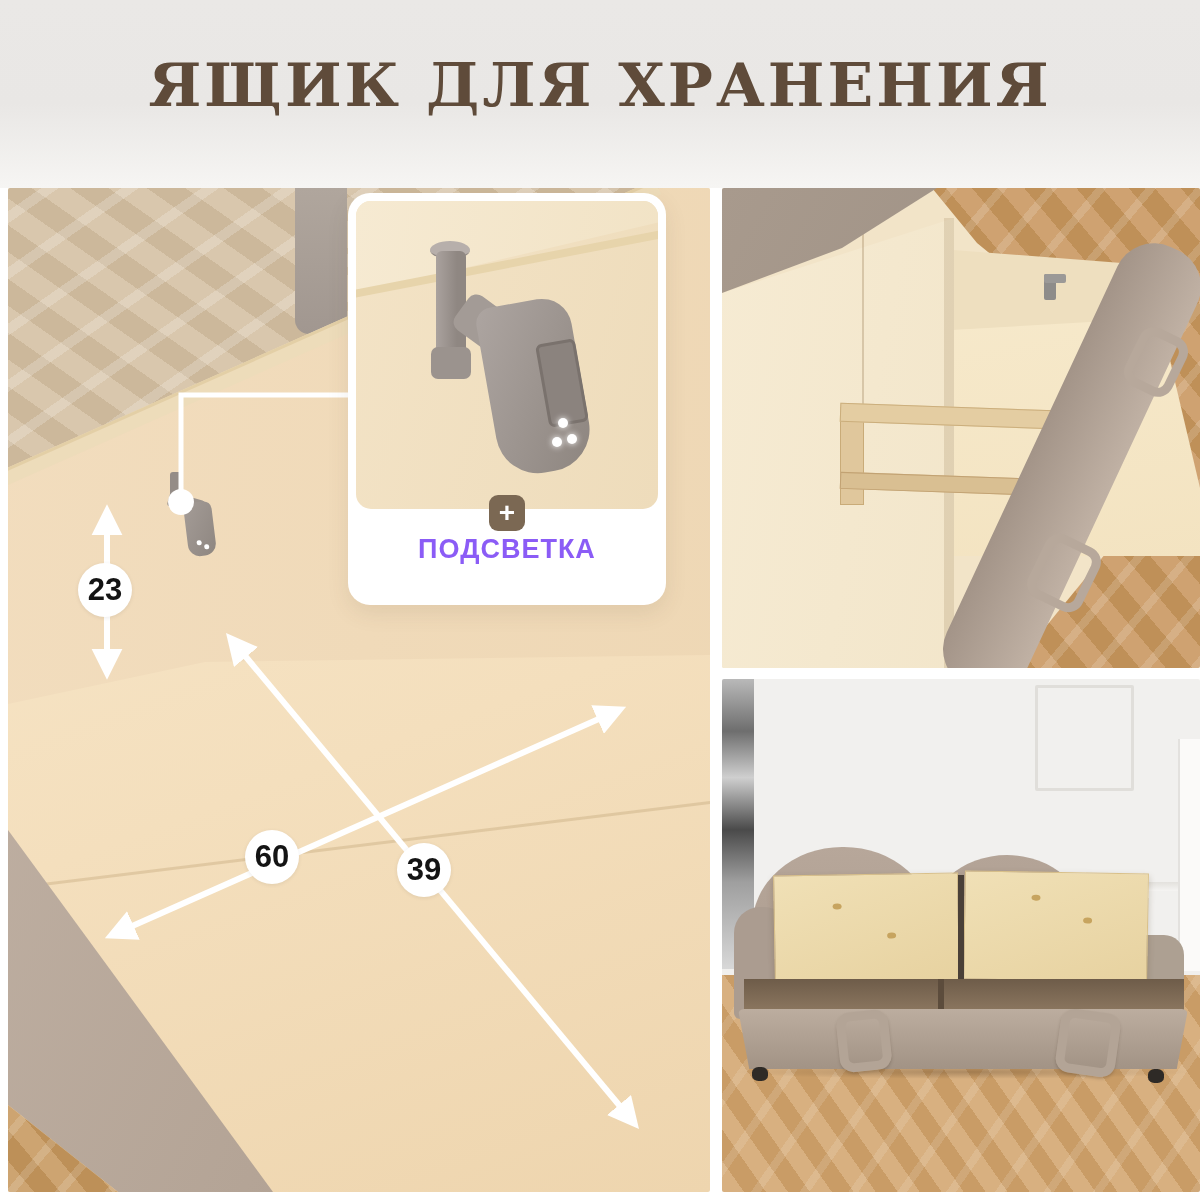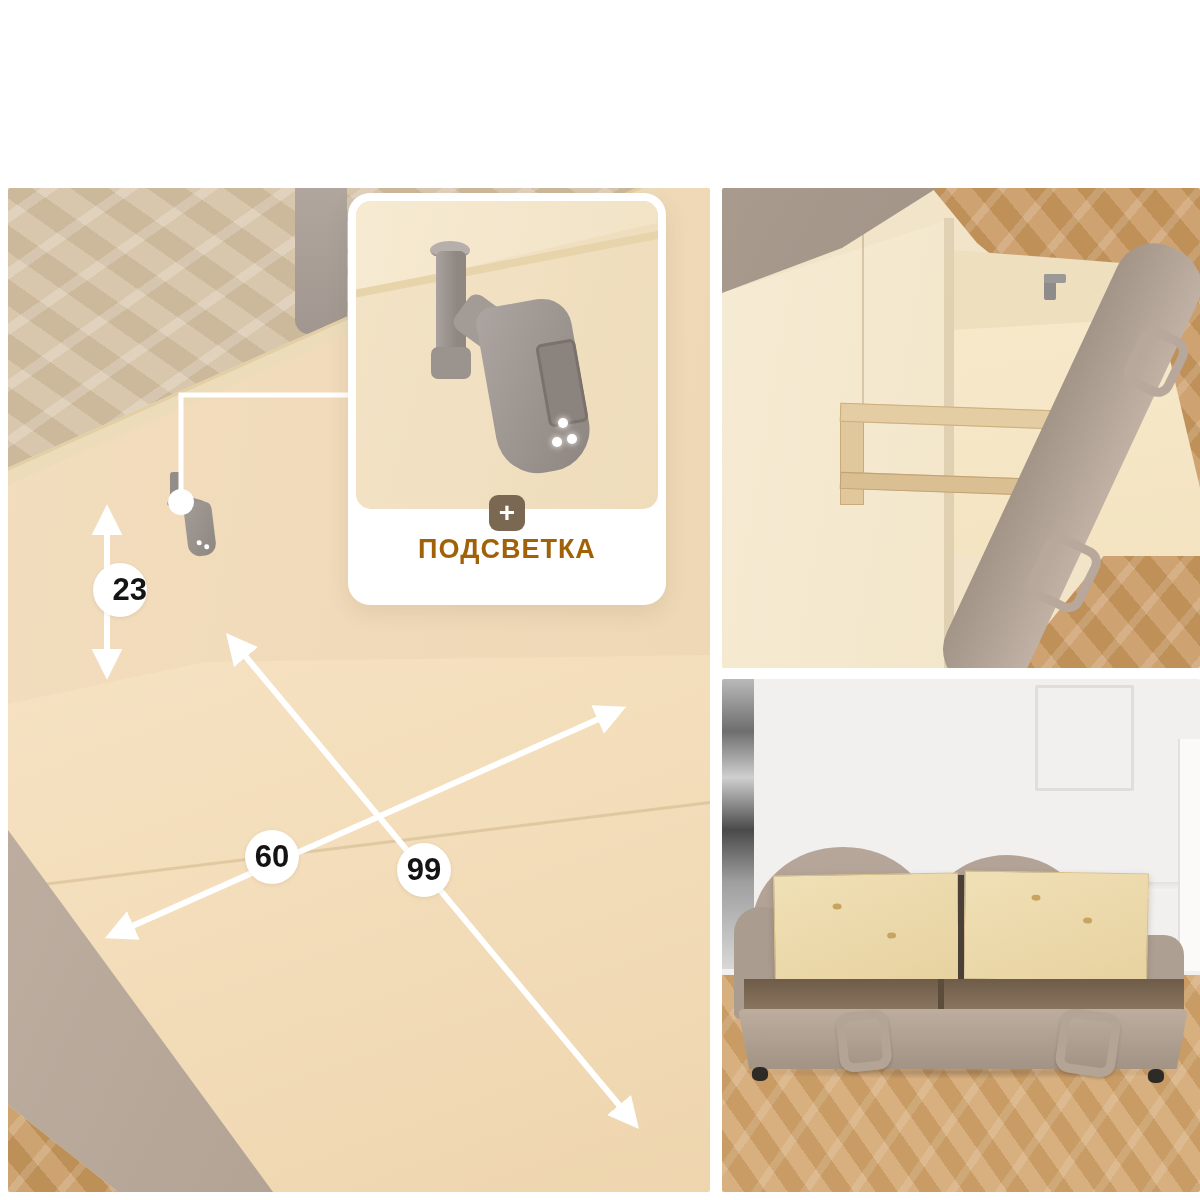--- a/index.html
+++ b/index.html
@@ -41,21 +41,21 @@
   .lp-hinge-arm{left:160px;top:308px;width:36px;height:15px;background:#9b938d;border-radius:3px;transform:rotate(16deg);}
   .lp-hinge-body{left:178px;top:314px;width:28px;height:54px;background:linear-gradient(120deg,#a49c97,#8e8680);
      border-radius:5px 8px 12px 12px;transform:rotate(-7deg);}
   .lp-hinge-dot{width:5px;height:5px;border-radius:50%;background:#fff;position:absolute;}
   
   .annot{position:absolute;left:0;top:0;width:702px;height:1004px;}
   
   .dim{position:absolute;width:54px;height:54px;border-radius:50%;background:#ffffff;
        display:flex;align-items:center;justify-content:center;
        font-size:31px;font-weight:700;color:#141414;box-shadow:0 1px 4px rgba(0,0,0,.08);}
-  .dim-23{left:85px;top:375px;justify-content:flex-end;}
+  .dim-23{left:70px;top:375px;}
   .dim-60{left:237px;top:642px;}
   .dim-85{left:389px;top:655px;}
   
   .callout{position:absolute;left:340px;top:5px;width:318px;height:412px;background:#ffffff;
            border-radius:22px;box-shadow:0 8px 22px rgba(90,70,50,.10);}
   .callout-photo{position:absolute;left:8px;top:8px;width:302px;height:308px;border-radius:15px;overflow:hidden;
            background:linear-gradient(105deg,#f3e3c6,#eedcbb);}
   .cp-wall-top{position:absolute;left:0;top:0;width:100%;height:100%;
            background:linear-gradient(100deg,#f6ead2,#f1e2c4);
            clip-path:polygon(0 0,100% 0,100% 7%,0 30%);}
@@ -71,21 +71,21 @@
            background:linear-gradient(120deg,#ada5a1,#8d857f);
            border-radius:16px 30px 42px 42px;transform:rotate(-10deg);}
   .cp-lens{position:absolute;left:186px;top:140px;width:34px;height:78px;border-radius:6px;
            background:#8b837e;border:3px solid #7a726d;transform:rotate(-10deg);}
   .cp-led{position:absolute;width:10px;height:10px;border-radius:50%;background:#ffffff;
            box-shadow:0 0 6px rgba(255,255,255,.95);}
   .plus-badge{position:absolute;left:50%;top:302px;transform:translateX(-50%);width:36px;height:36px;
            border-radius:9px;background:#7b6853;display:flex;align-items:center;justify-content:center;}
   .plus-badge span{color:#ffffff;font-size:28px;font-weight:700;line-height:36px;}
   .callout-line1{position:absolute;left:0;top:341px;width:100%;text-align:center;
-           font-size:27px;font-weight:700;letter-spacing:1px;color:#a16207;}
+           font-size:27px;font-weight:700;letter-spacing:1px;color:#8b5cf6;}
   .callout-line2{position:absolute;left:0;top:371px;width:100%;text-align:center;
            font-size:30px;font-weight:700;letter-spacing:2px;color:#34302c;}
   
   .p-tr{left:722px;top:188px;width:478px;height:480px;background:#f2e4c8;}
   .tr-parquet1{left:0;top:0;width:478px;height:480px;
      background:repeating-linear-gradient(-50deg,rgba(255,255,255,.15) 0 8px,rgba(255,255,255,0) 8px 38px),
                 repeating-linear-gradient(50deg,#cfa271 0 20px,#bf9058 20px 40px);
      clip-path:polygon(210px 0,478px 0,478px 280px,420px 190px,255px 55px);}
   .tr-parquet2{left:0;top:0;width:478px;height:480px;
      background:repeating-linear-gradient(-50deg,rgba(255,255,255,.15) 0 8px,rgba(255,255,255,0) 8px 38px),
@@ -141,20 +141,23 @@
      box-shadow:0 2px 3px rgba(70,55,40,.25);}
   .br-caster{position:absolute;width:16px;height:14px;border-radius:40%;background:#2e2a26;}
   .br-shadow{left:10px;top:386px;width:460px;height:14px;border-radius:50%;
      background:radial-gradient(closest-side,rgba(60,40,20,.28),rgba(60,40,20,0));}
 </style>
 </head>
 <body>
 
 <div class="canvas">
 
+  <div class="header">
+    <div class="title">ЯЩИК ДЛЯ ХРАНЕНИЯ</div>
+  </div>
 
   <div class="panel p-left">
     <div class="layer lp-parquet"></div>
     <div class="layer lp-sofa-corner"></div>
     <div class="layer lp-wall"></div>
     <div class="layer lp-wall-edge"></div>
     <div class="layer lp-floor-seam"></div>
     <div class="layer lp-fabric"></div>
     <div class="layer lp-parquet-corner"></div>
 
@@ -178,21 +181,21 @@
       <circle cx="173" cy="314" r="13" fill="#ffffff"></circle>
     </svg>
 
     <div class="dim dim-23">
       <span>23</span>
     </div>
     <div class="dim dim-60">
       <span>60</span>
     </div>
     <div class="dim dim-85">
-      <span>99</span>
+      <span>39</span>
     </div>
 
     <div class="callout">
       <div class="callout-photo">
         <div class="cp-wall-top"></div>
         <div class="cp-edge"></div>
         <div class="cp-pin-cap"></div>
         <div class="cp-pin"></div>
         <div class="cp-collar"></div>
         <div class="cp-arm"></div>

